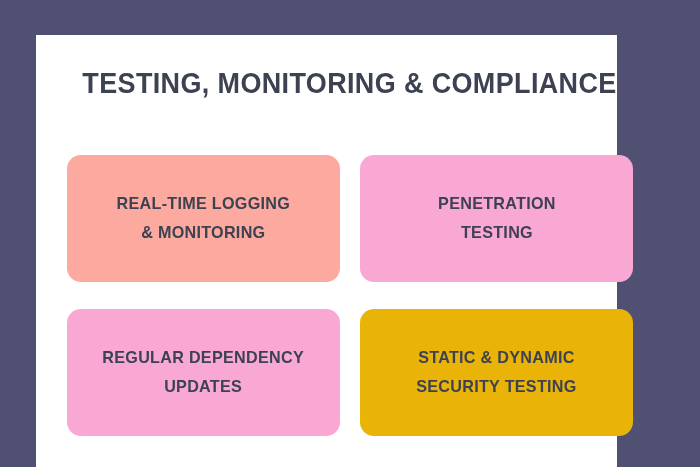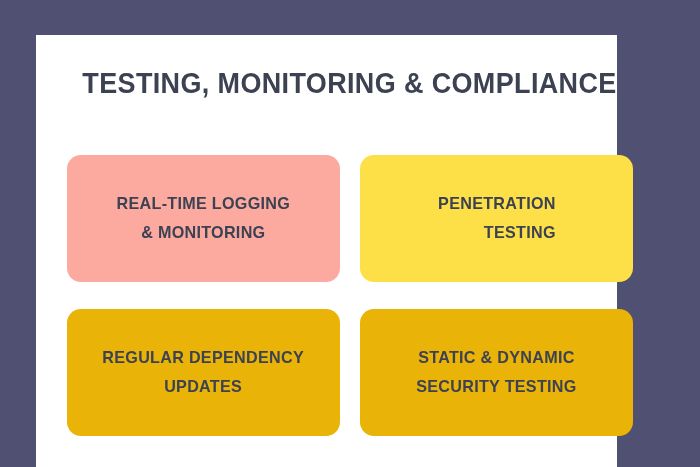--- a/index.html
+++ b/index.html
@@ -83,26 +83,26 @@
 
     <div id="title">TESTING, MONITORING &amp; COMPLIANCE</div>
 
     <div id="cards">
 
       <div class="card" style="background: rgb(252, 169, 160);">
         <span class="card-label">REAL-TIME LOGGING
 &amp; MONITORING</span>
       </div>
 
-      <div class="card" style="background: #fde047; text-align: right;">
+      <div class="card" style="background: #f9a8d4;">
         <span class="card-label">PENETRATION
 TESTING</span>
       </div>
 
-      <div class="card" style="background: #eab308;">
+      <div class="card" style="background: #f9a8d4;">
         <span class="card-label">REGULAR DEPENDENCY
 UPDATES</span>
       </div>
 
       <div class="card" style="background: #eab308;">
         <span class="card-label">STATIC &amp; DYNAMIC
 SECURITY TESTING</span>
       </div>
 
     </div>

